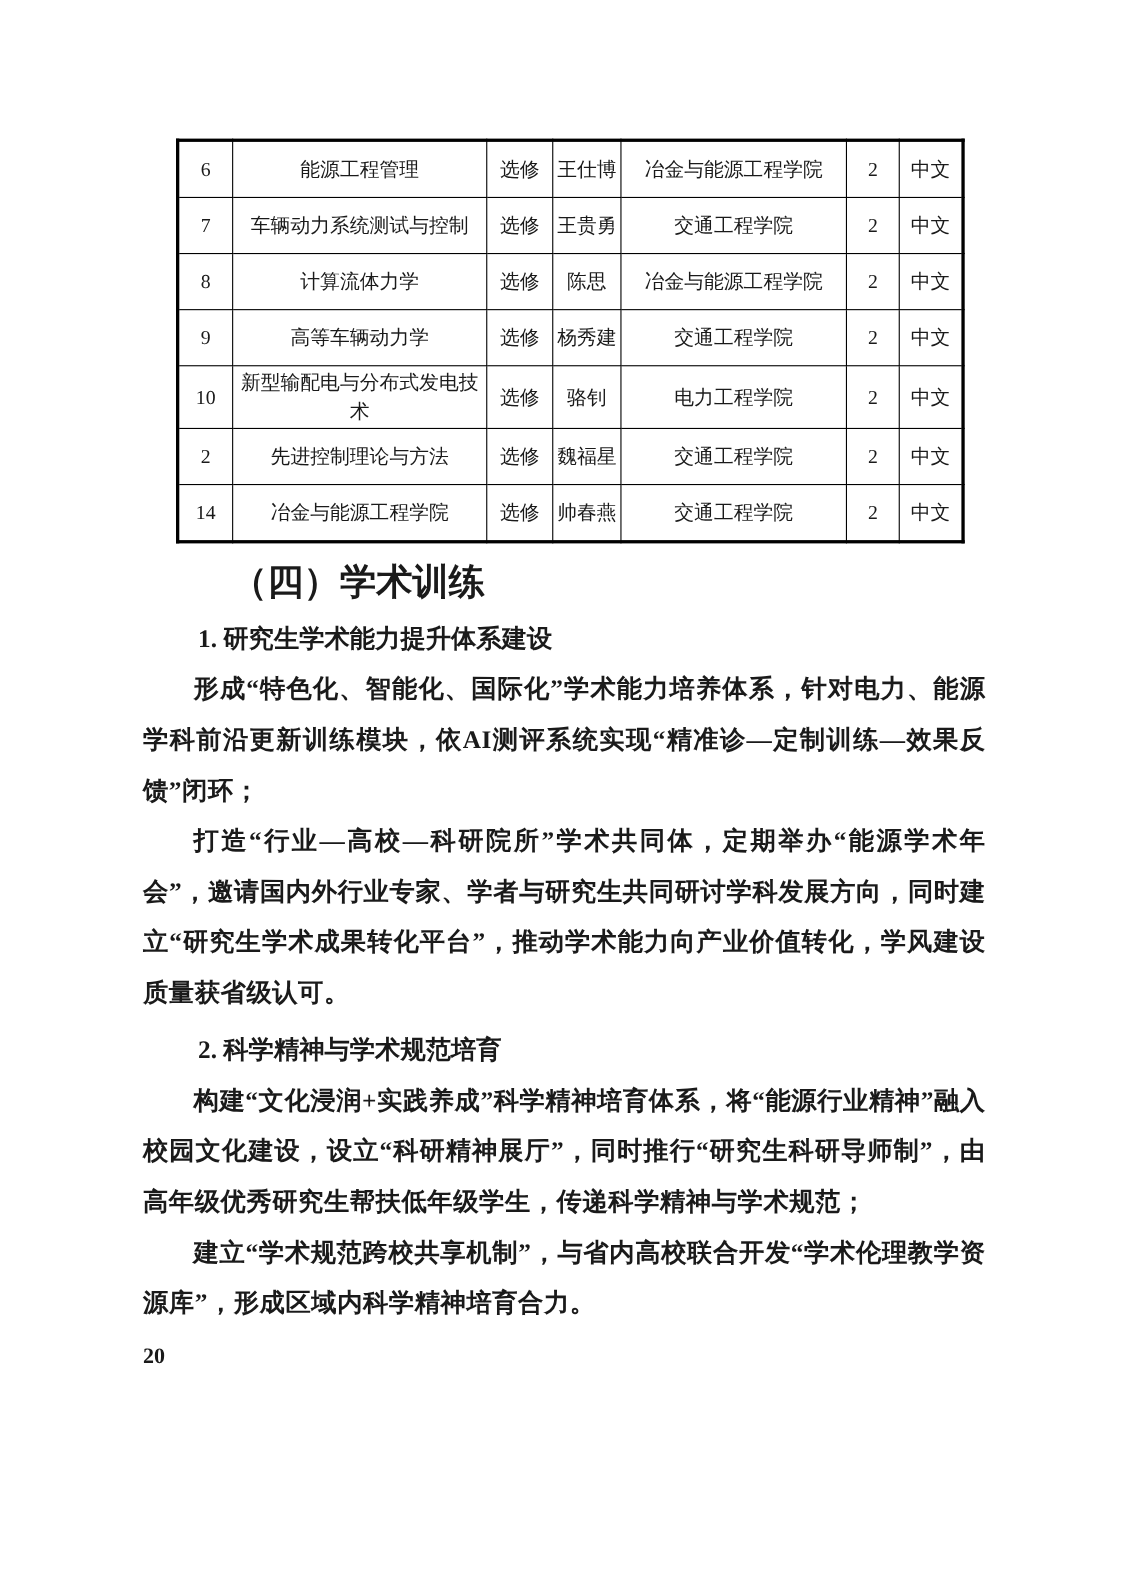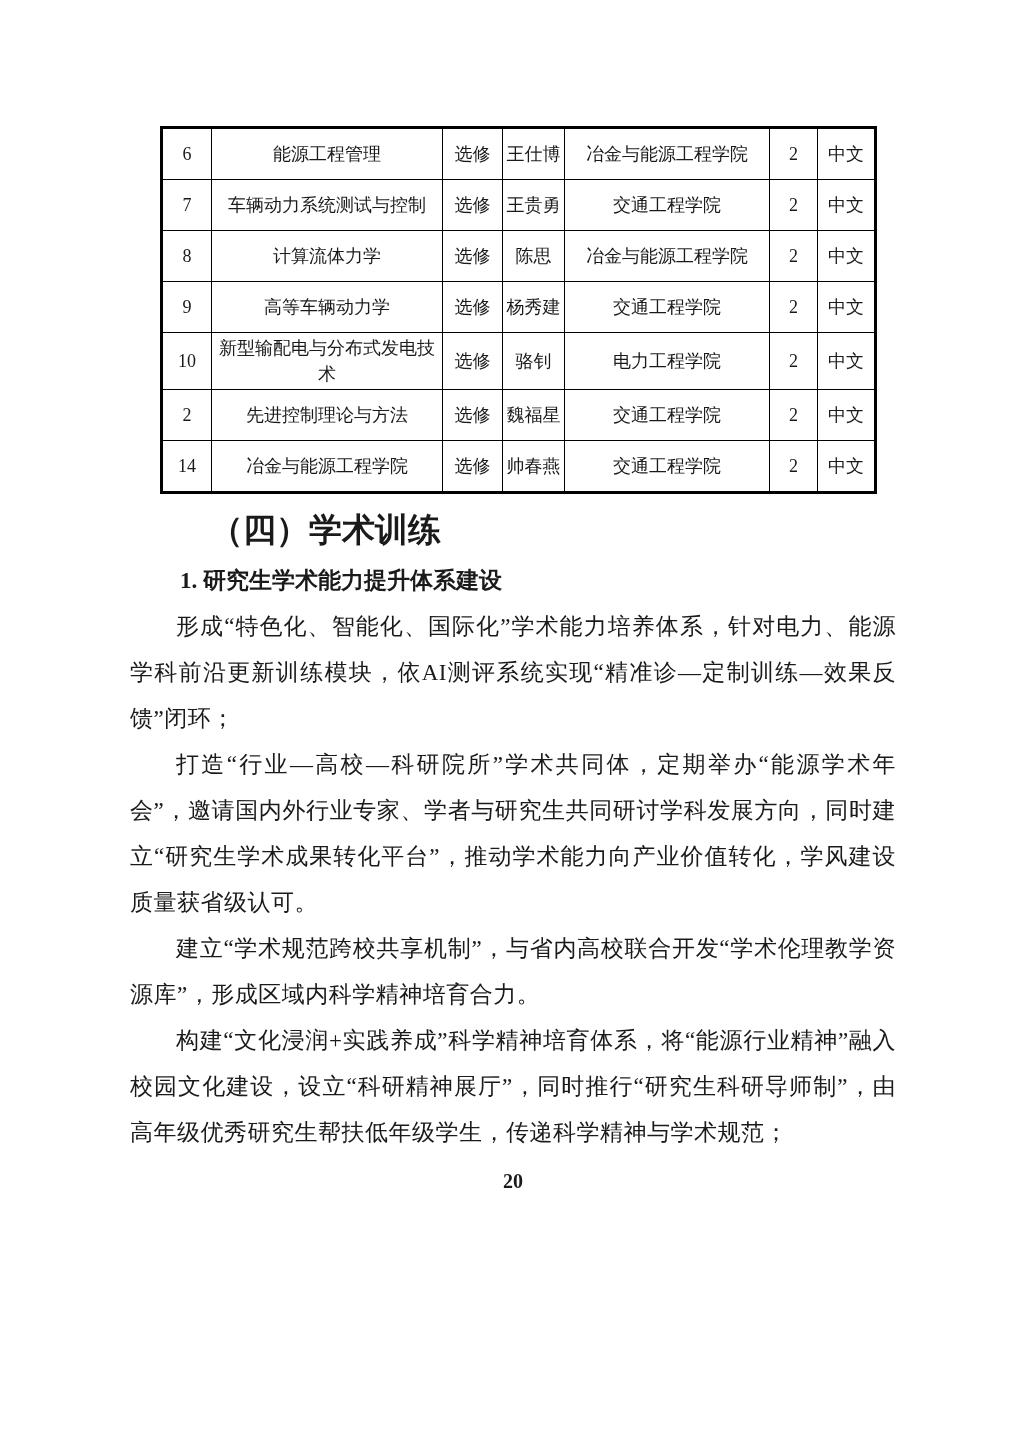--- a/index.html
+++ b/index.html
@@ -52,23 +52,23 @@
   .sub-heading.second {
     margin-top: 14px;
   }
   p.body-para {
     font-size: 23px;
     line-height: 46px;
     margin: 0;
     text-align: justify;
     text-indent: 2em;
     letter-spacing: 0.5px;
+    font-weight: bold;
   }
   .page-number {
-    text-align: center;
     font-weight: 700;
     font-size: 20px;
     margin-top: 14px;
   }
 </style>
 </head>
 <body>
 
 <div class="page">
 
@@ -149,19 +149,20 @@
     </tbody>
   </table>
 
   <div class="section-heading">（四）学术训练</div>
 
   <div class="sub-heading">1. 研究生学术能力提升体系建设</div>
 
   <p class="body-para">形成“特色化、智能化、国际化”学术能力培养体系，针对电力、能源学科前沿更新训练模块，依AI测评系统实现“精准诊—定制训练—效果反馈”闭环；</p>
   <p class="body-para">打造“行业—高校—科研院所”学术共同体，定期举办“能源学术年会”，邀请国内外行业专家、学者与研究生共同研讨学科发展方向，同时建立“研究生学术成果转化平台”，推动学术能力向产业价值转化，学风建设质量获省级认可。</p>
 
+  <div class="sub-heading second">2. 科学精神与学术规范培育</div>
 
+  <p class="body-para">构建“文化浸润+实践养成”科学精神培育体系，将“能源行业精神”融入校园文化建设，设立“科研精神展厅”，同时推行“研究生科研导师制”，由高年级优秀研究生帮扶低年级学生，传递科学精神与学术规范；</p>
   <p class="body-para">建立“学术规范跨校共享机制”，与省内高校联合开发“学术伦理教学资源库”，形成区域内科学精神培育合力。</p>
-  <p class="body-para">构建“文化浸润+实践养成”科学精神培育体系，将“能源行业精神”融入校园文化建设，设立“科研精神展厅”，同时推行“研究生科研导师制”，由高年级优秀研究生帮扶低年级学生，传递科学精神与学术规范；</p>
 
   <div class="page-number">20</div>
 
 </div>
 
 </body></html>

